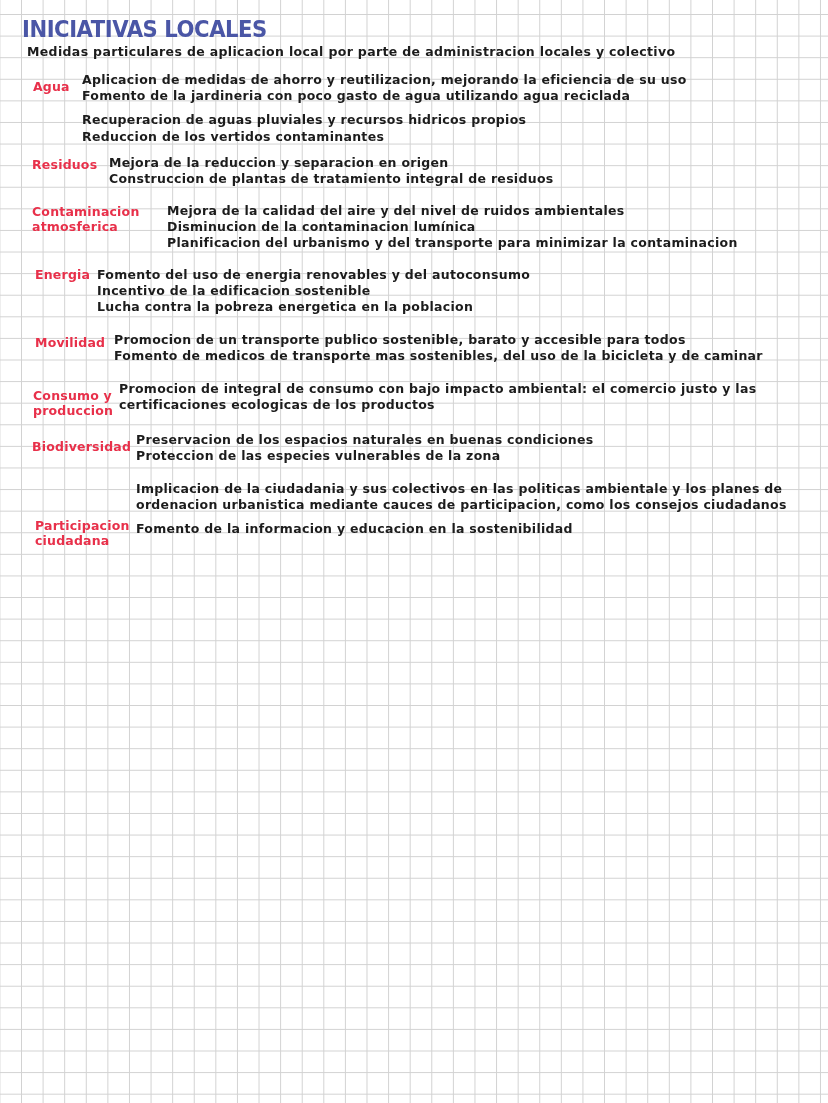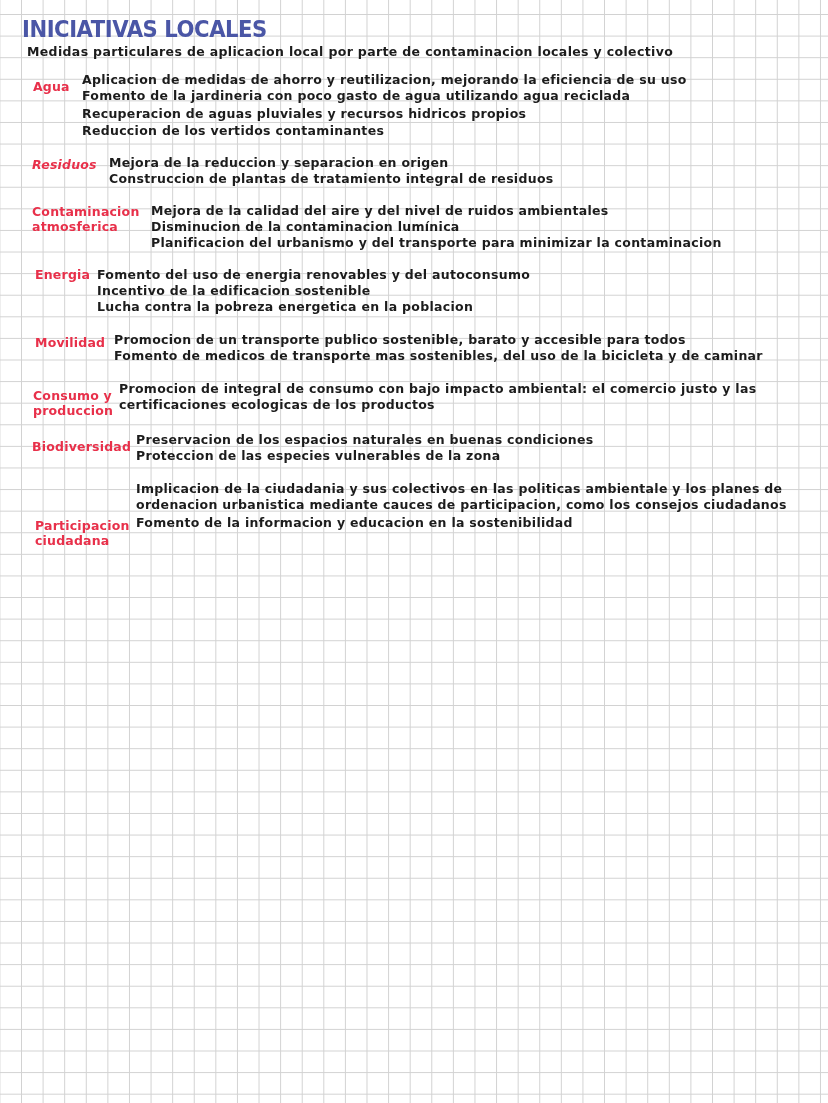--- a/index.html
+++ b/index.html
@@ -62,54 +62,54 @@
       font-size: 12.5px;
       font-weight: bold;
       line-height: 16.2px;
       letter-spacing: 0.3px;
       color: #1c1c1c;
       white-space: nowrap;
     }
     .section-items div {
       height: 16.2px;
     }
-    .gap-item { margin-top: 2px; }
+    .gap-item { margin-top: 8px; }
   </style>
 </head>
 <body>
 
 <div>
 
   <div class="page-title">INICIATIVAS LOCALES</div>
-  <div class="subtitle">Medidas particulares de aplicacion local por parte de contaminacion locales y colectivo</div>
+  <div class="subtitle">Medidas particulares de aplicacion local por parte de administracion locales y colectivo</div>
 
   <div class="section">
     <div class="section-label" style="left:33px; top:79px;text-align:right;">Agua</div>
     <div class="section-items" style="left:82px; top:72px;">
       <div>Aplicacion de medidas de ahorro y reutilizacion, mejorando la eficiencia de su uso</div>
       <div>Fomento de la jardineria con poco gasto de agua utilizando agua reciclada</div>
       <div class="gap-item">Recuperacion de aguas pluviales y recursos hidricos propios</div>
       <div>Reduccion de los vertidos contaminantes</div>
     </div>
   </div>
 
   <div class="section">
-    <div class="section-label" style="left:32px; top:157px;font-style:italic;">Residuos</div>
+    <div class="section-label" style="left:32px; top:157px;">Residuos</div>
     <div class="section-items" style="left:109px; top:155px;">
       <div>Mejora de la reduccion y separacion en origen</div>
       <div>Construccion de plantas de tratamiento integral de residuos</div>
     </div>
   </div>
 
   <div class="section">
     <div class="section-label" style="left:32px; top:204px;">
       <div>Contaminacion</div>
       <div>atmosferica</div>
     </div>
-    <div class="section-items" style="left:151px; top:203px;">
+    <div class="section-items" style="left:151px; top:203px;padding-left:16px;">
       <div>Mejora de la calidad del aire y del nivel de ruidos ambientales</div>
       <div>Disminucion de la contaminacion lumínica</div>
       <div>Planificacion del urbanismo y del transporte para minimizar la contaminacion</div>
     </div>
   </div>
 
   <div class="section">
     <div class="section-label" style="left:35px; top:267px;">Energia</div>
     <div class="section-items" style="left:97px; top:267px;">
       <div>Fomento del uso de energia renovables y del autoconsumo</div>

